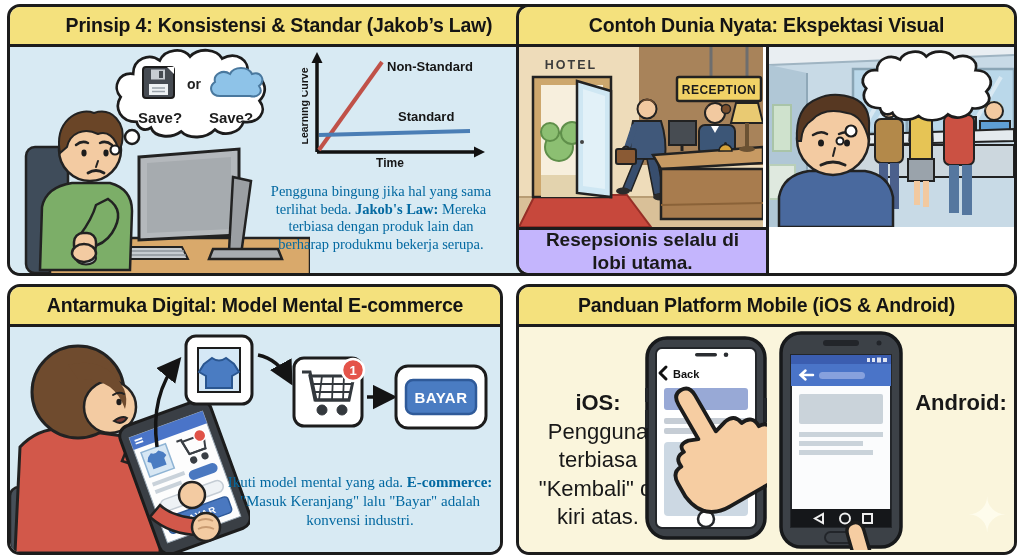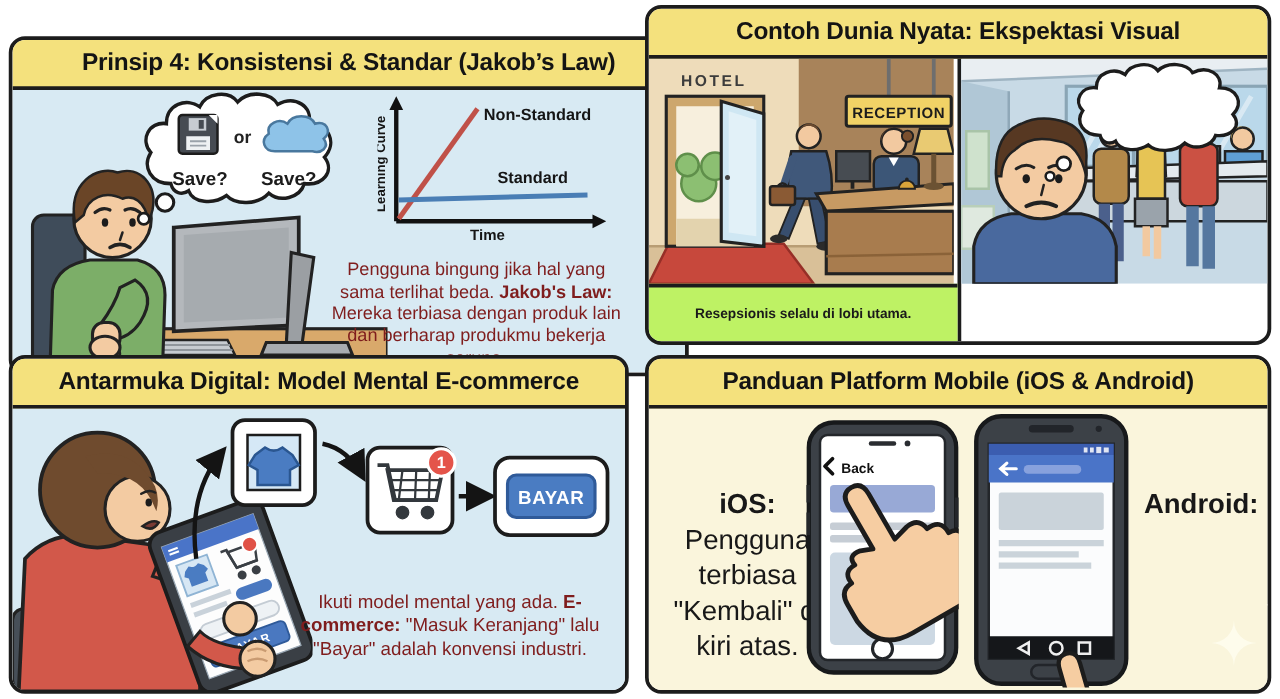--- a/index.html
+++ b/index.html
@@ -6,39 +6,39 @@
   .canvas{position:relative;width:1024px;height:559px;background:#ffffff;
           font-family:"Liberation Sans",sans-serif;overflow:hidden;color:#1a1a1a;}
   .panel{position:absolute;border:3px solid #1c1c1c;border-radius:13px;overflow:hidden;box-sizing:border-box;background:#fff;}
   .panel-header{position:absolute;top:0;left:0;right:0;height:37px;background:#f4e17d;border-bottom:3px solid #1c1c1c;
                 display:flex;align-items:center;justify-content:center;}
   .panel-title{font-weight:bold;font-size:19.5px;letter-spacing:-0.2px;color:#141414;white-space:nowrap;}
   .content{position:absolute;top:40px;left:0;right:0;bottom:0;}
   .bg-blue{background:#d8eaf3;}
   .bg-cream{background:#faf5dc;}
   .abs{position:absolute;}
-  .body-text{position:absolute;text-align:center;color:#7f1d1d;}
+  .body-text{position:absolute;text-align:center;color:#0369a1;font-family:Liberation Serif, serif;}
   .b{font-weight:bold;}
-  .caption{position:absolute;left:0;right:0;bottom:0;height:43px;background:#bef264;border-top:3px solid #1c1c1c;
+  .caption{position:absolute;left:0;right:0;bottom:0;height:43px;background:#c4b5fd;border-top:3px solid #1c1c1c;
            display:flex;align-items:center;justify-content:center;text-align:center;
-           font-size:11px;font-weight:600;line-height:1.18;padding:0 8px;}
+           font-size:19px;font-weight:600;line-height:1.18;padding:0 8px;}
   .half{position:absolute;top:40px;bottom:0;}
   .thought-text{position:absolute;text-align:center;font-weight:600;color:#161616;}
   .side-note{position:absolute;text-align:center;font-size:22px;line-height:1.3;color:#181818;}
   .side-note .hd{display:block;font-weight:bold;}
   .sparkle{position:absolute;color:#fffef0;opacity:.8;pointer-events:none;}
   svg{display:block;}
   svg text{font-family:"Liberation Sans",sans-serif;}
 </style>
 </head>
 <body>
 
 <div class="canvas">
 
-  <section class="panel" style="left:7px;top:4px;width:544px;height:272px;margin-top:25px;">
+  <section class="panel" style="left:7px;top:4px;width:544px;height:272px;">
     <header class="panel-header">
       <div class="panel-title">Prinsip 4: Konsistensi &amp; Standar (Jakob’s Law)</div>
     </header>
     <div class="content bg-blue">
 
       <svg class="abs" style="left:0;top:60px;" width="300" height="166" viewBox="0 0 300 166">
         <rect x="16" y="40" width="42" height="126" rx="9" fill="#3f4c5a" stroke="#222" stroke-width="2.5"></rect>
         <rect x="40" y="131" width="260" height="40" fill="#d9a96b" stroke="#222" stroke-width="2.5"></rect>
         <g>
           <polygon points="129,50 229,42 229,128 129,133" fill="#b4b8bc" stroke="#222" stroke-width="3"></polygon>

